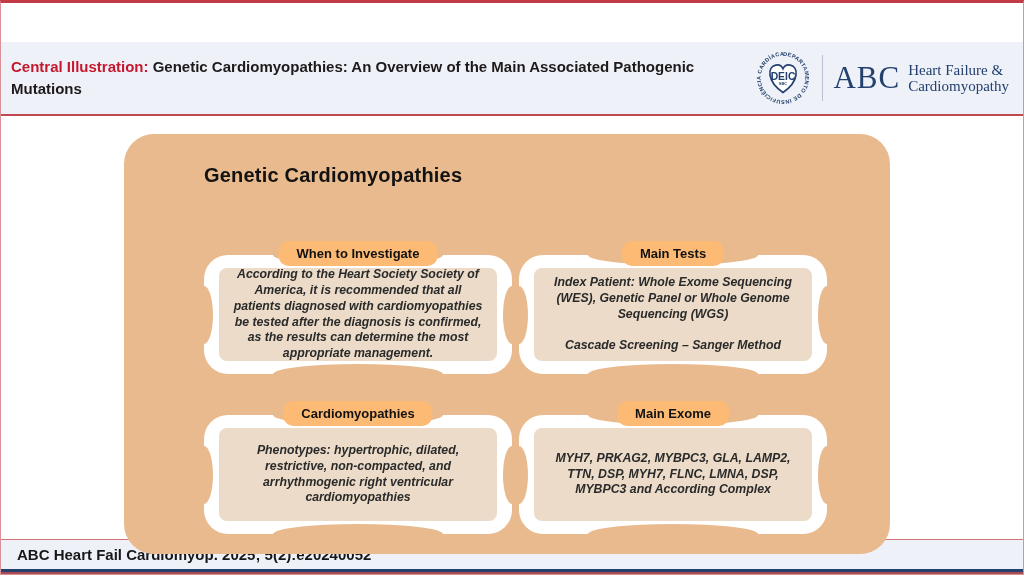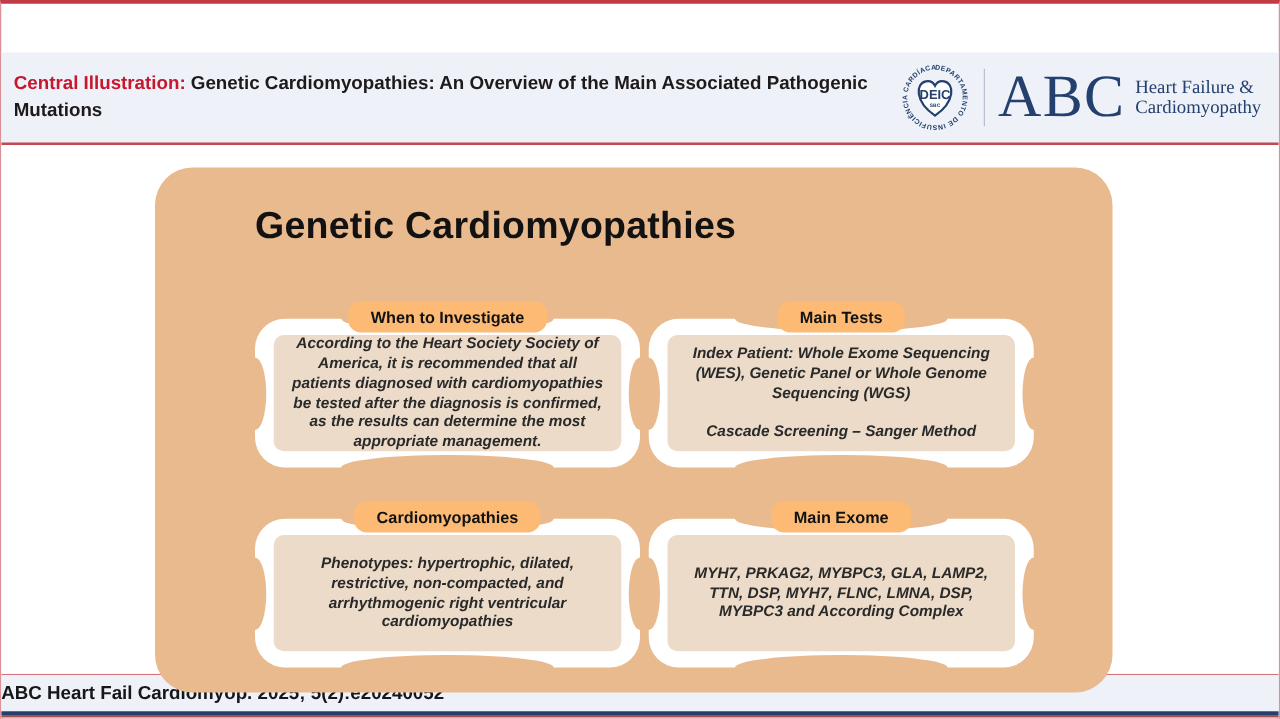--- a/index.html
+++ b/index.html
@@ -38,21 +38,21 @@
   }
   .header-title .red-label { color: #c5182f; }
   .logo-block { display: flex; align-items: center; gap: 10px; }
   .badge { width: 58px; height: 58px; }
   .ring-text { font-size: 5.3px; letter-spacing: 0.35px; fill: #23406e; font-weight: bold; font-family: "Liberation Sans", sans-serif; }
   .heart-path { fill: #ffffff; stroke: #23406e; stroke-width: 1.7px; }
   .deic-text { font-size: 10px; font-weight: bold; fill: #23406e; text-anchor: middle; font-family: "Liberation Sans", sans-serif; }
   .sbc-text { font-size: 3.8px; font-weight: bold; fill: #23406e; text-anchor: middle; font-family: "Liberation Sans", sans-serif; }
   .logo-divider { width: 1px; height: 46px; background: #b7c1d2; }
   .brand { display: flex; align-items: baseline; gap: 8px; color: #23406e; font-family: "Liberation Serif", serif; }
-  .brand-abbr { font-size: 48px; line-height: 1; letter-spacing: 1px; }
+  .brand-abbr { font-size: 31px; line-height: 1; letter-spacing: 1px; }
   .brand-name { font-size: 15px; line-height: 1.1; align-self: center; }
 
   
   .canvas {
     position: relative;
     flex: 1;
     background: #ffffff;
   }
   .tan-box {
     position: absolute;
@@ -60,21 +60,21 @@
     top: 18px;
     width: 766px;
     height: 420px;
     background: #e9ba8d;
     border-radius: 30px;
   }
   .figure-title {
     position: absolute;
     left: 80px;
     top: 30px;
-    font-size: 30px;
+    font-size: 20px;
     font-weight: bold;
     color: #121212;
     letter-spacing: 0.2px;
   }
 
   
   .plaque {
     position: absolute;
     width: 308px;
     height: 119px;
@@ -148,20 +148,21 @@
     white-space: pre-line;
   }
 
   
   .footer {
     height: 30px;
     background: #eef1f7;
     border-top: 1px solid #d4737c;
     display: flex;
     align-items: center;
+    padding-left: 16px;
   }
   .footer-citation {
     font-size: 15px;
     font-weight: bold;
     color: #17171a;
   }
   .bar-navy { height: 3px; background: #24406d; }
   .bar-red  { height: 2px; background: #a94b55; }
 </style>
 </head>

